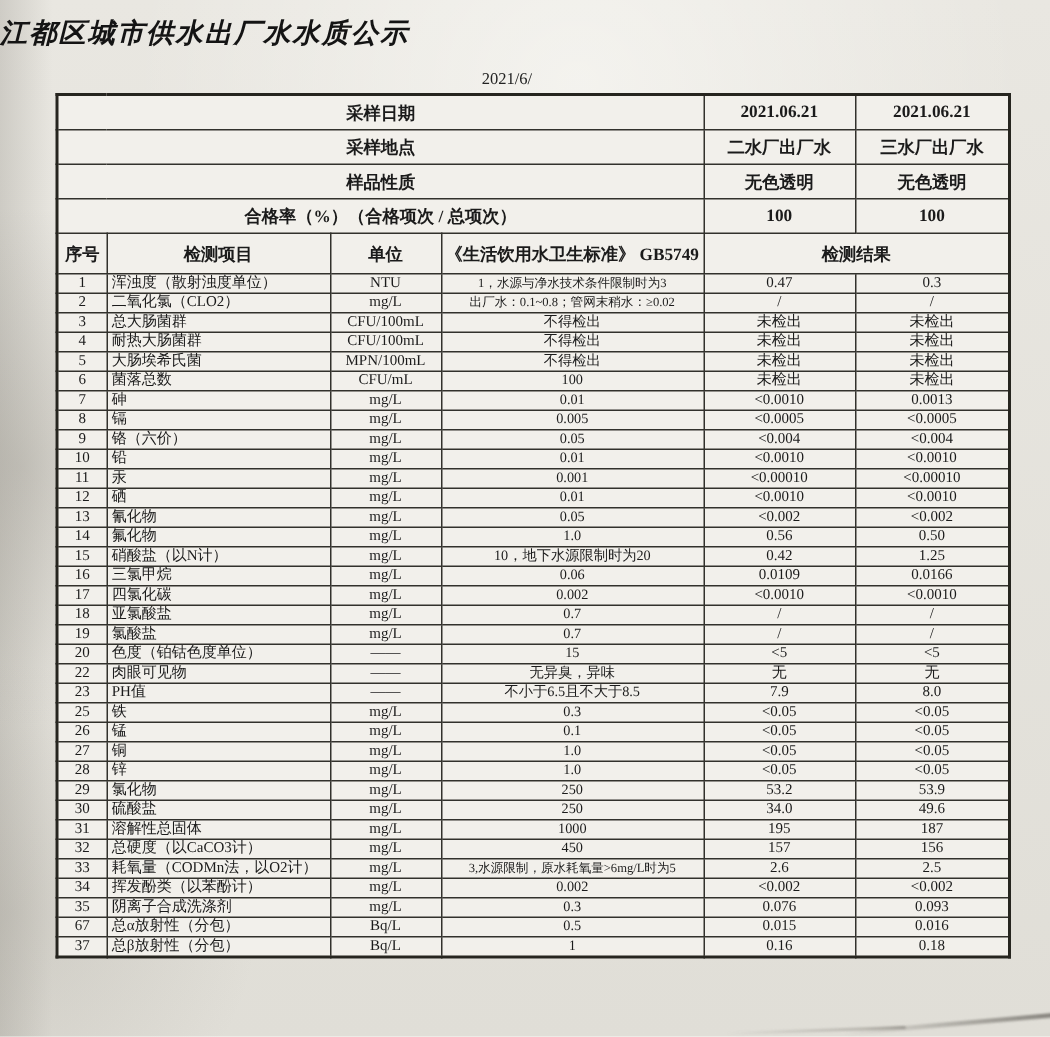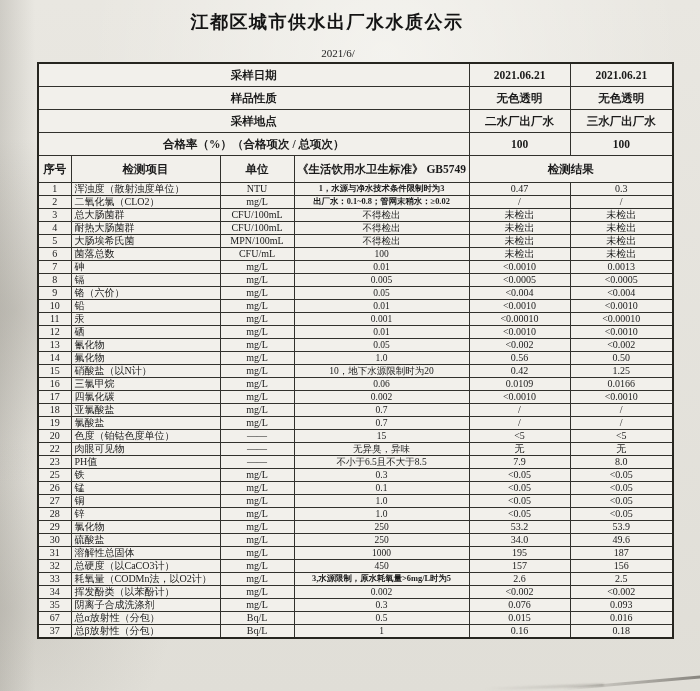--- a/index.html
+++ b/index.html
@@ -8,23 +8,23 @@
     font-family:"Liberation Serif","DejaVu Serif",serif;
     color:#1b1b1b;
     background:
       radial-gradient(circle at 2% 45%, rgba(130,126,116,0.28), transparent 22%),
       radial-gradient(circle at 1% 88%, rgba(140,136,126,0.22), transparent 18%),
       radial-gradient(circle at 55% 8%, rgba(255,255,252,0.5), transparent 40%),
       linear-gradient(90deg, rgba(145,142,134,0.30), rgba(0,0,0,0) 5%),
       linear-gradient(#e9e7e1, #e0ded7);
   }
   .title{
-    position:absolute;top:10px;left:0;width:654px;text-align:center;
+    position:absolute;top:10px;left:0;width:654px;text-align:left;
     font-family:"Liberation Sans","DejaVu Sans",sans-serif;
-    font-weight:bold;font-size:18px;letter-spacing:1.5px;color:#141414;
+    font-weight:bold;font-size:18px;letter-spacing:1.5px;color:#141414;font-style:italic;
   }
   .subtitle{
     position:absolute;top:47px;left:0;width:676px;text-align:center;
     font-size:11px;color:#222;
   }
   table.report{
     position:absolute;left:37px;top:62px;width:635px;
     border-collapse:collapse;table-layout:fixed;
     background:#f2f0eb;
     border:2px solid #26251f;
@@ -33,21 +33,21 @@
     border:1px solid #32312c;
     overflow:hidden;white-space:nowrap;
     padding:0;
     vertical-align:middle;
   }
   tr.info td{height:22px;font-size:11.5px;font-weight:bold;text-align:center;margin-left:48px;}
   tr.head td{height:26px;font-size:11.5px;font-weight:bold;text-align:center;}
   tr.data td{height:12px;font-size:10px;line-height:12px;text-align:center;}
   tr.data td.nm{text-align:left;padding-left:3px;font-size:10px;margin-top:38px;}
   tr.data td.st{font-size:9.5px;}
-  tr.data td.st.small{font-size:8.4px;font-weight:bold;}
+  tr.data td.st.small{font-size:8.4px;}
   .edge-shadow{
     position:absolute;right:-12px;bottom:7px;width:150px;height:3px;
     background:linear-gradient(90deg, rgba(110,107,100,0), rgba(95,92,86,0.75));
     transform:rotate(-5deg);border-radius:2px;filter:blur(0.6px);
   }
   .edge-shadow2{
     position:absolute;right:96px;bottom:3px;width:120px;height:2px;
     background:linear-gradient(90deg, rgba(110,107,100,0), rgba(110,107,100,0.45));
     transform:rotate(-2deg);border-radius:2px;filter:blur(0.8px);
   }
@@ -67,28 +67,28 @@
       <col style="width:101px">
       <col style="width:103px">
   </colgroup>
   <tbody>
     <tr class="info">
       <td colspan="4">采样日期</td>
       <td>2021.06.21</td>
       <td>2021.06.21</td>
     </tr>
     <tr class="info">
+      <td colspan="4">采样地点</td>
+      <td>二水厂出厂水</td>
+      <td>三水厂出厂水</td>
+    </tr>
+    <tr class="info">
       <td colspan="4">样品性质</td>
       <td>无色透明</td>
       <td>无色透明</td>
-    </tr>
-    <tr class="info">
-      <td colspan="4">采样地点</td>
-      <td>二水厂出厂水</td>
-      <td>三水厂出厂水</td>
     </tr>
     <tr class="info">
       <td colspan="4">合格率（%）（合格项次 / 总项次）</td>
       <td>100</td>
       <td>100</td>
     </tr>
     <tr class="head">
       <td>序号</td>
       <td>检测项目</td>
       <td>单位</td>

